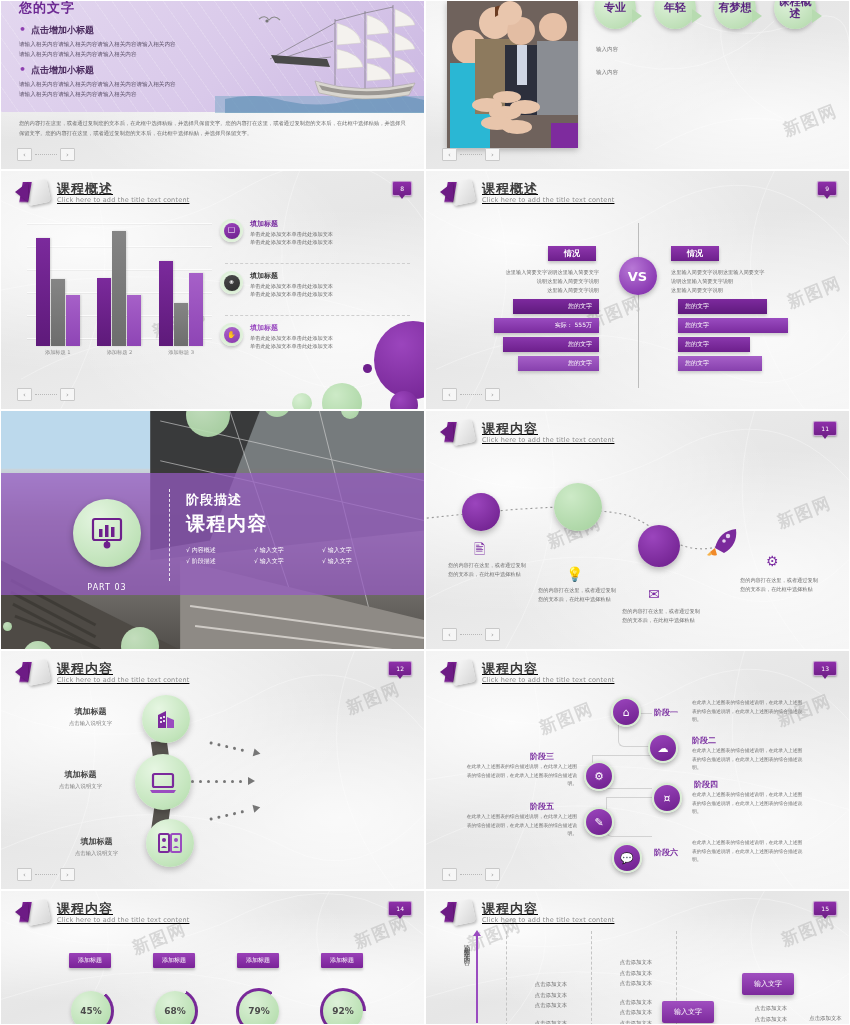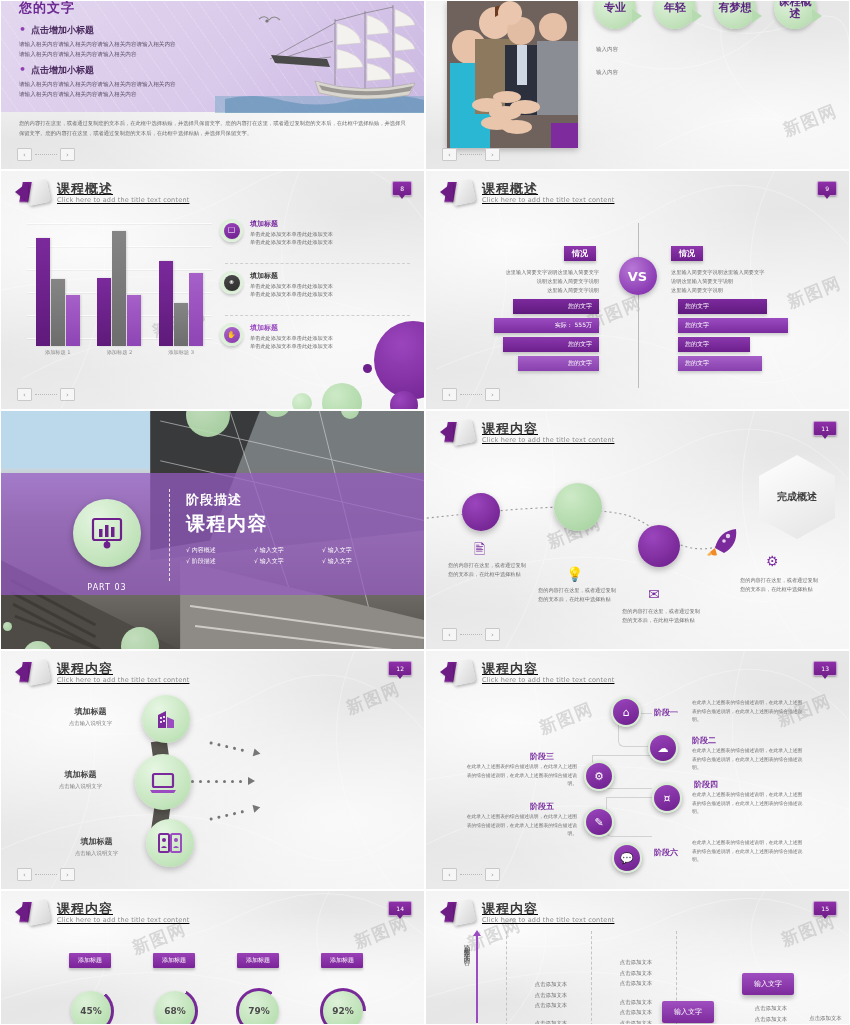--- a/index.html
+++ b/index.html
@@ -119,21 +119,21 @@
 
   
   .vs-circle{ position:absolute; left:50%; top:86px; transform:translateX(-50%);
      width:38px; height:38px; border-radius:50%;
      background:radial-gradient(circle at 35% 30%,#b878d6,#8c3cb4 70%,#7a2ba3);
      color:#fff; font-size:13px; font-weight:bold; display:flex;
      align-items:center; justify-content:center; z-index:5;
      box-shadow:0 2px 5px rgba(0,0,0,.28);}
   .vs-line{ position:absolute; left:50%; top:52px; width:1px; height:165px;
      background:#bcbcbc;}
-  .vs-head{ color:#fff; font-size:8px; font-weight:bold; padding:3px 8px;
+  .vs-head{ color:#fff; font-size:8px; font-weight:bold; padding:3px 16px;
      background:linear-gradient(180deg,#8e37ad,#6d1f8c); box-shadow:0 2px 3px rgba(0,0,0,.22);}
   .vs-p{ font-size:5.2px; color:#6f6f6f; line-height:1.7; margin-top:5px;}
   .vsbar{ color:#fff; font-size:6px; padding:3px 7px; margin-bottom:4px;
      box-shadow:0 2px 3px rgba(0,0,0,.18);}
 
   
   .sec-bg{ position:absolute; inset:0;
      background:linear-gradient(180deg,#b8d6e8 0%,#cfdbe4 22%,#9a9a96 45%,#6f6c68 75%,#514e4a 100%);}
   .sec-band{ position:absolute; left:0; right:0; top:62px; height:122px;
      background:rgba(150,90,195,.72);}
@@ -614,23 +614,20 @@
     <div class="rc" style="left:212px; top:114px; width:42px; height:42px; background:radial-gradient(circle at 35% 28%,#9b45bd,#6a1c88);"></div>
 
     <svg style="position:absolute; left:280px; top:115px; width:36px; height:36px;" viewBox="0 0 36 36">
       <path d="M9 22 q4 -17 21 -19 q2 16 -12 24 Z" fill="#7b2a9c"></path>
       <circle cx="22" cy="10" r="2.2" fill="#e4d2ee"></circle>
         <circle cx="18" cy="15" r="1.8" fill="#e4d2ee"></circle>
       <path d="M9 22 l-5 4 q2 5 7 3 Z" fill="#f08a2a"></path>
       <path d="M4 26 l-3 3 q3 2 5 -1 Z" fill="#f6b24a"></path>
     </svg>
 
-    <div class="hexa">
-        <span>完成概述</span>
-      </div>
 
     <div class="rm-ic" style="left:48px; top:128px">🖹</div>
     <div class="rm-tx" style="left:22px; top:150px">您的内容打在这里，或者通过复制您的文本后，在此框中选择粘贴</div>
 
     <div class="rm-ic" style="left:140px; top:155px">💡</div>
     <div class="rm-tx" style="left:112px; top:175px">您的内容打在这里，或者通过复制您的文本后，在此框中选择粘贴</div>
 
     <div class="rm-ic" style="left:222px; top:175px">✉</div>
     <div class="rm-tx" style="left:196px; top:196px">您的内容打在这里，或者通过复制您的文本后，在此框中选择粘贴</div>
 

